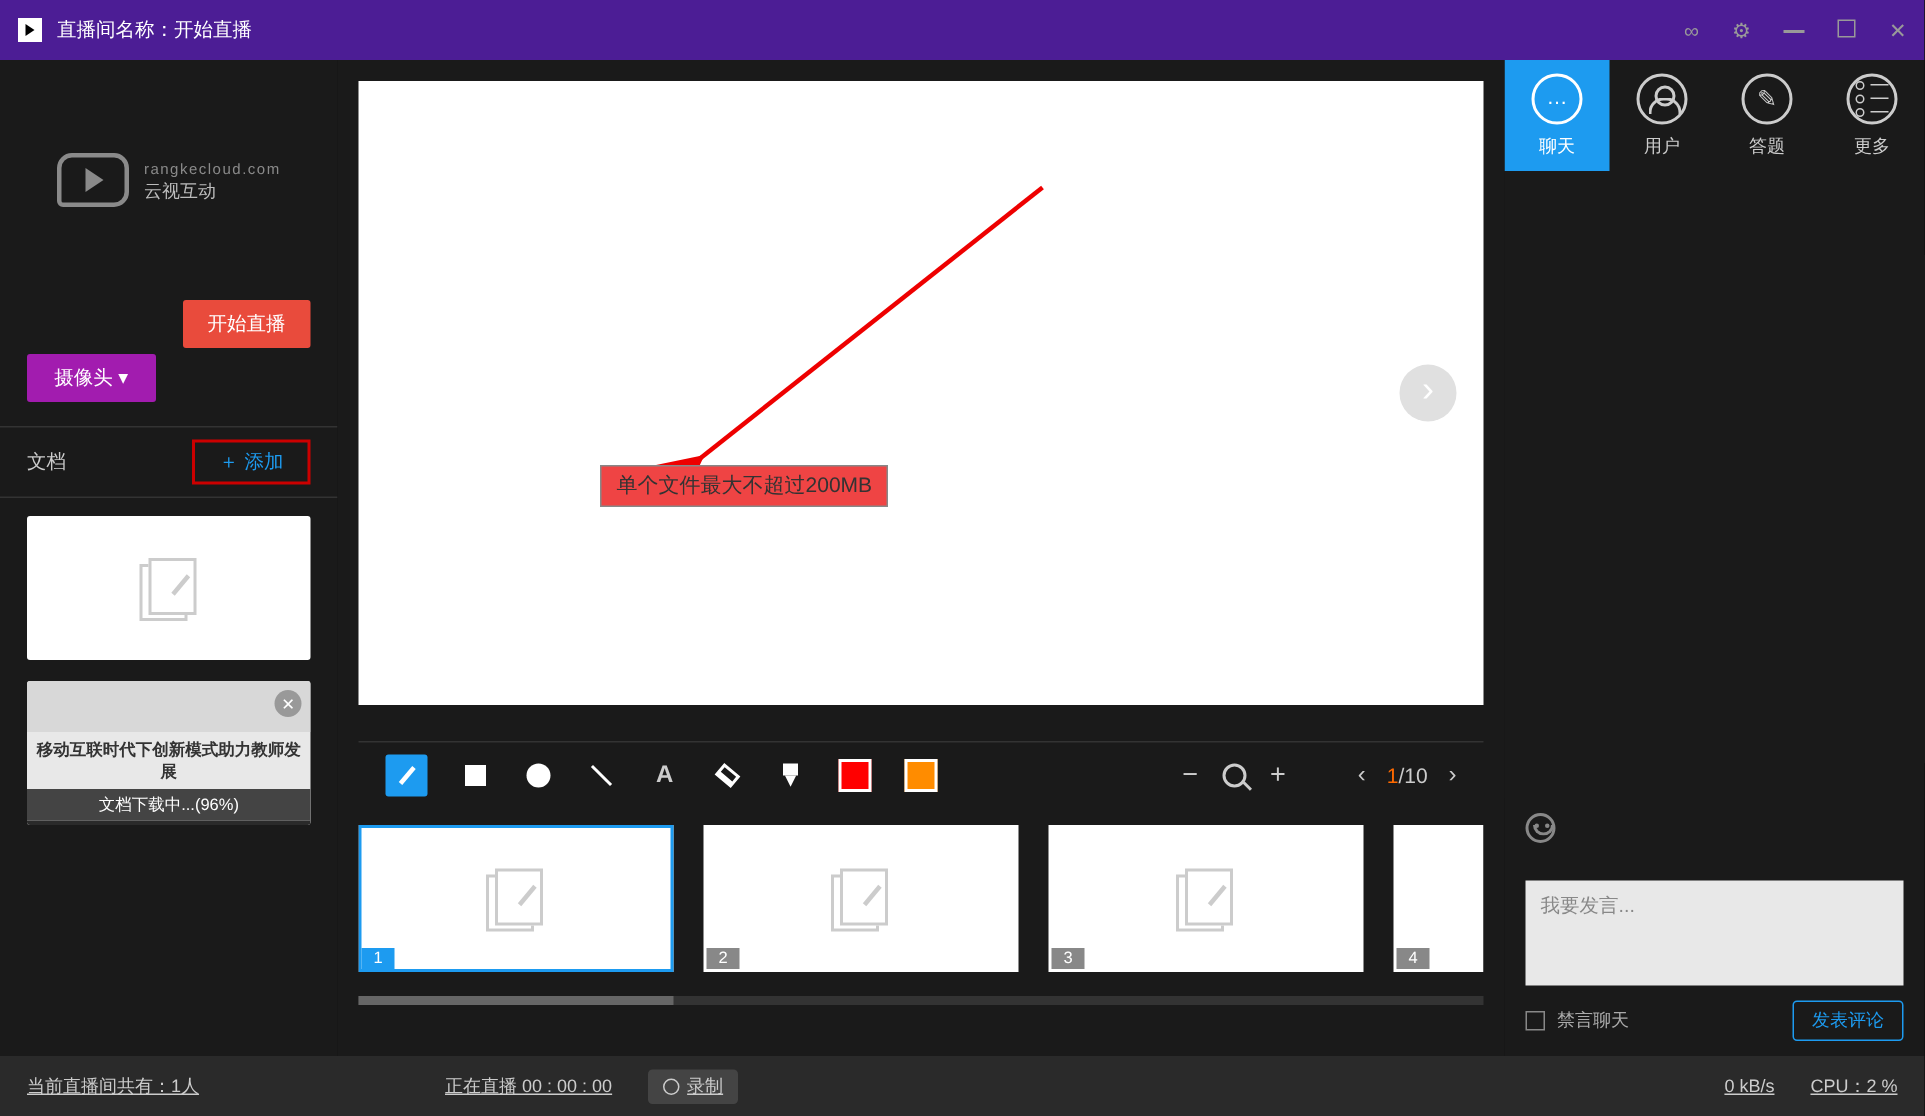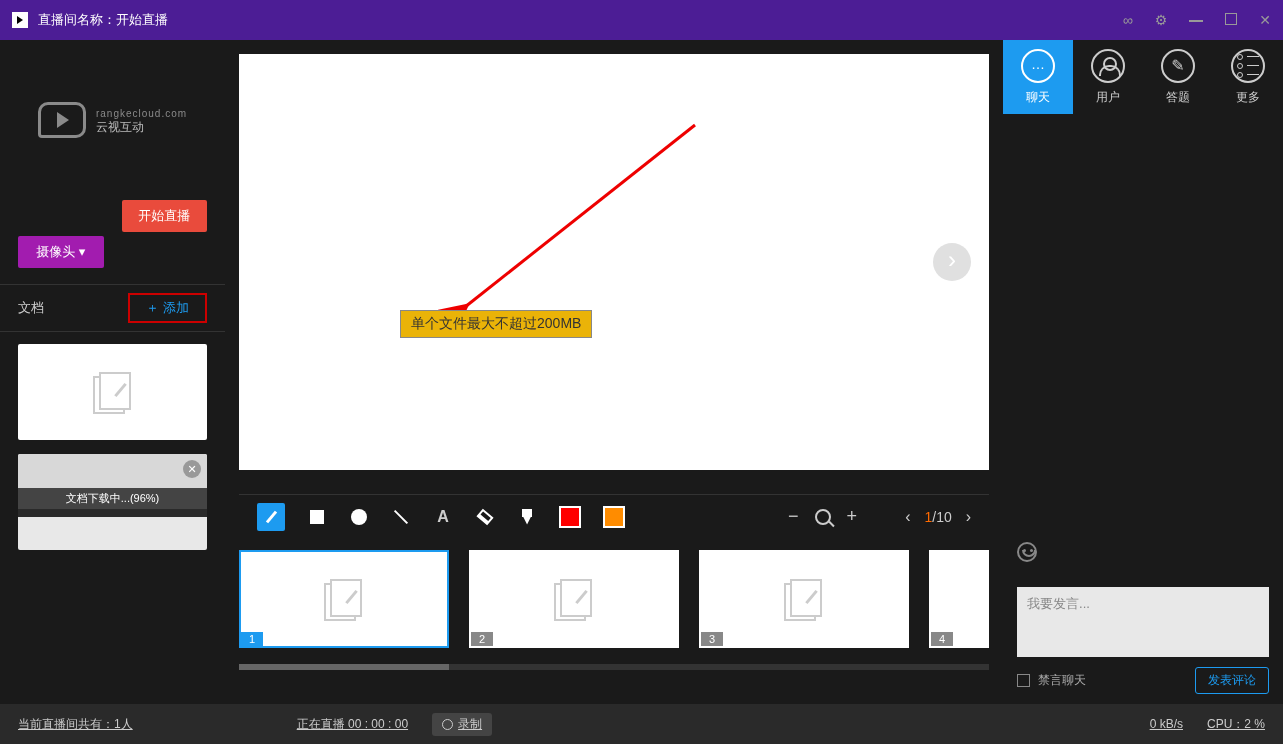--- a/index.html
+++ b/index.html
@@ -44,21 +44,21 @@
 .doc-item2 .clo { position:absolute; right:6px; top:6px; width:18px; height:18px; background:#999; border-radius:50%; color:#fff; font-size:11px; display:flex; align-items:center; justify-content:center;}
 .doc-item2 .mid { font-size:11px; color:#333; text-align:center; padding:4px 6px; font-weight:bold;}
 .doc-item2 .dl { font-size:11px; color:#fff; background:#444; text-align:center; padding:3px 0;}
 .doc-item2 .bot { background:#2a2a2a; font-size:11px; color:#0d6efd; padding:4px 6px; white-space:nowrap; overflow:hidden; text-overflow:ellipsis;}
 
 
 .center { flex:1; display:flex; flex-direction:column; background:#1a1a1a; position:relative; padding:14px 0 0 0;}
 .canvas { margin:0 14px 24px 14px; background:#fff; height:416px; position:relative; }
 .next-c { position:absolute; right:18px; top:50%; transform:translateY(-50%); width:38px; height:38px; border-radius:50%; background:#e0e0e0; display:flex; align-items:center; justify-content:center; color:#fff; cursor:pointer;}
 .next-c::after { content:"›"; font-size:24px; color:#fff; position:relative; top:-2px;}
-.tooltip { position:absolute; left:175px; top:270px; background:#eab308; color:#333; font-size:14px; padding:4px 10px; border:1px solid #888; z-index:50; white-space:nowrap;}
+.tooltip { position:absolute; left:175px; top:270px; background:#ef4444; color:#333; font-size:14px; padding:4px 10px; border:1px solid #888; z-index:50; white-space:nowrap;}
 .arrow-anno { position:absolute; left:240px; top:85px; width:240px; height:190px; z-index:40; pointer-events:none;}
 .arrow-anno svg { width:100%; height:100%; overflow:visible;}
 
 .toolbar { margin:0 14px; height:44px; border-top:1px solid #333; display:flex; align-items:center; gap:22px; padding:0 18px; font-size:14px; color:#ccc;}
 .toolbar .tool { width:20px; height:20px; display:flex; align-items:center; justify-content:center; cursor:pointer;}
 .tool.active { background:#1d9bf0; width:28px; height:28px; border-radius:2px;}
 .tool-sq::after { content:""; width:14px; height:14px; background:#fff;}
 .tool-ci::after { content:""; width:16px; height:16px; background:#fff; border-radius:50%;}
 .tool-ln::after { content:""; width:18px; height:2px; background:#fff; transform:rotate(45deg);}
 .tool-tx { font-size:16px; font-weight:bold;}
@@ -154,20 +154,21 @@
     <div class="doc-list">
       <div class="doc-item">
         <div class="doc-ico">
             <span class="pen"></span>
           </div>
       </div>
       <div class="doc-item2">
         <div class="top">
             <div class="clo">✕</div>
           </div>
+        <div class="mid">移动互联时代下创新模式助力教师发展</div>
         <div class="dl">文档下载中...(96%)</div>
         <div class="bot"></div>
       </div>
     </div>
   </div>
 
   <div class="center">
     <div class="canvas">
       <div class="next-c"></div>
     </div>

